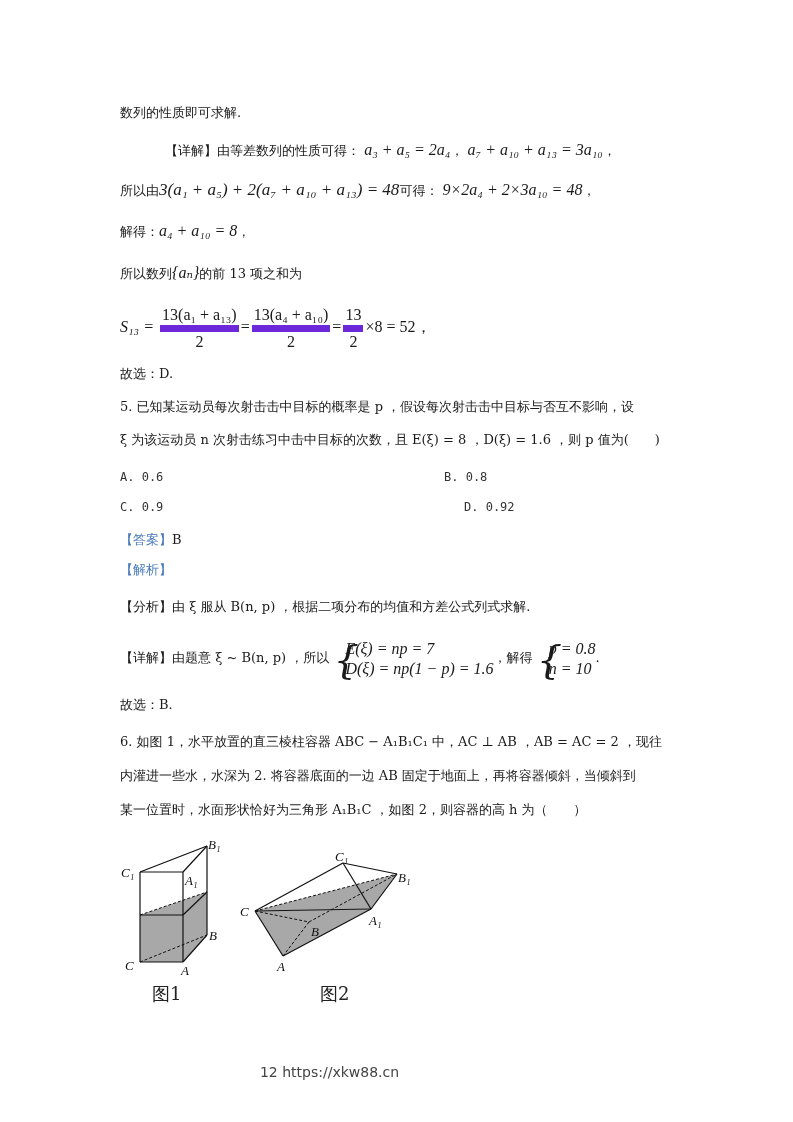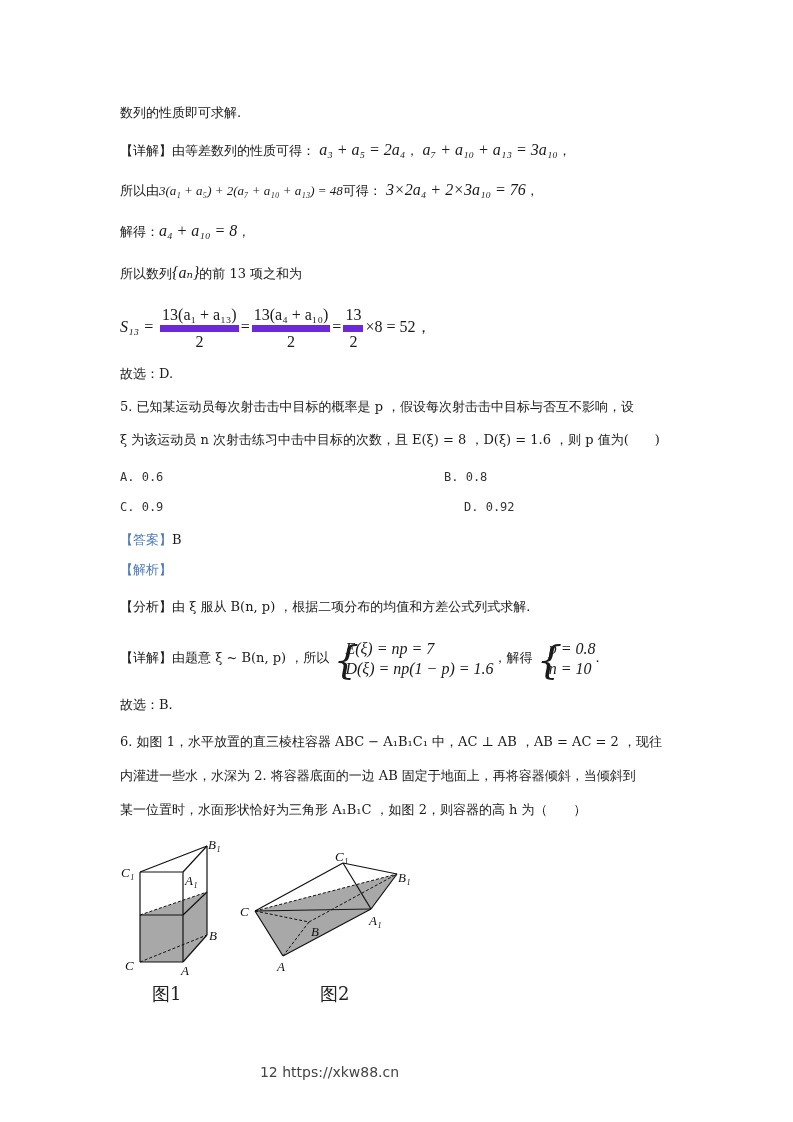--- a/index.html
+++ b/index.html
@@ -18,29 +18,29 @@
   .opt { position: absolute; font-family: "DejaVu Sans Mono", "Liberation Mono", monospace; font-size: 12px; color: #333; }
   .fig-cap { position: absolute; font-size: 18px; color: #222; }
   .footer { position: absolute; top: 1064px; left: 0; width: 659px; text-align: center;
             font-family: "DejaVu Sans", "Liberation Sans", sans-serif; font-size: 14px; color: #444; }
 </style>
 </head>
 <body>
 
 <div class="line" style="top:103px;">数列的性质即可求解.</div>
 
-<div class="line" style="top:140px;">
+<div class="line" style="top:140px;margin-left:45px;">
   <span>【详解】</span><span>由等差数列的性质可得：</span>
   <span class="m">a₃ + a₅ = 2a₄</span>，
   <span class="m">a₇ + a₁₀ + a₁₃ = 3a₁₀</span>，
 </div>
 
 <div class="line" style="top:180px;">
-  <span>所以由</span><span class="m" style="font-size:13px">3(a₁ + a₅) + 2(a₇ + a₁₀ + a₁₃) = 48</span><span>可得：</span>
-  <span class="m">3×2a₄ + 2×3a₁₀ = 76</span>，
+  <span>所以由</span><span class="m" style="font-size:17px">3(a₁ + a₅) + 2(a₇ + a₁₀ + a₁₃) = 48</span><span>可得：</span>
+  <span class="m">9×2a₄ + 2×3a₁₀ = 48</span>，
 </div>
 
 <div class="line" style="top:221px;">
   <span>解得：</span><span class="m">a₄ + a₁₀ = 8</span>，
 </div>
 
 <div class="line" style="top:263px;">
   <span>所以数列</span><span class="m">{aₙ}</span><span>的前 13 项之和为</span>
 </div>
 

